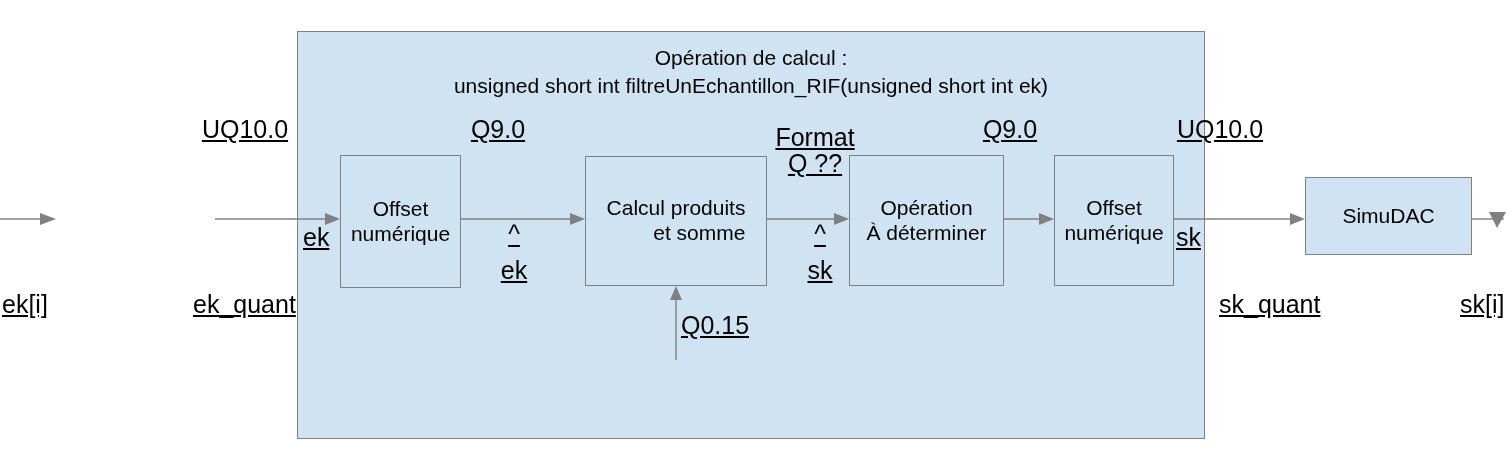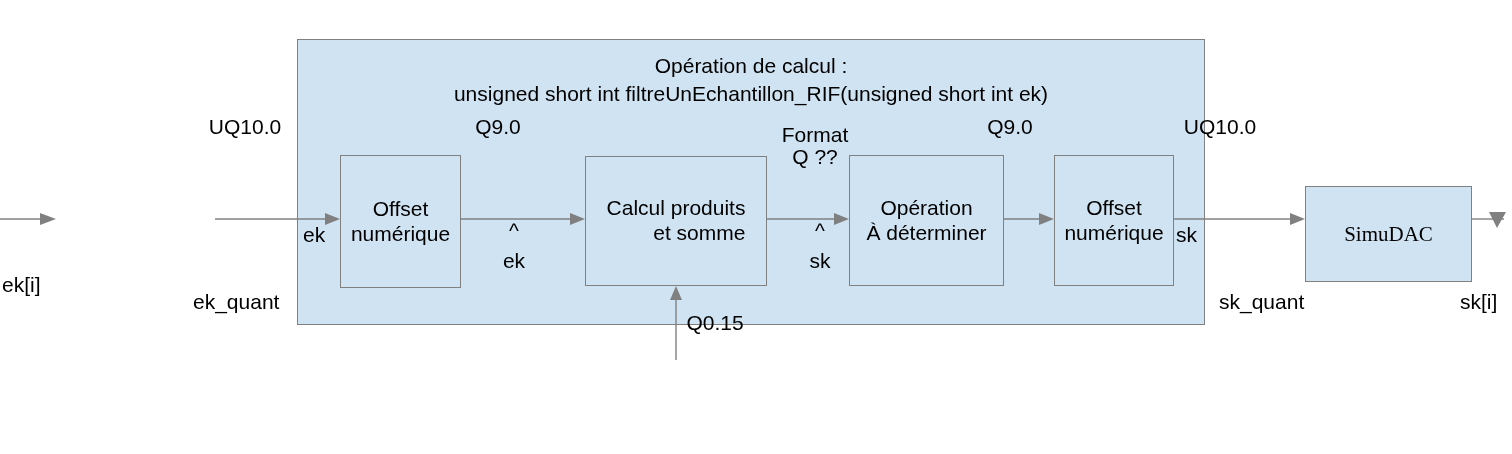--- a/index.html
+++ b/index.html
@@ -43,24 +43,25 @@
     right: 0;
     top: 12px;
     text-align: center;
     font-size: 21px;
     line-height: 1.35;
     color: #000000;
     white-space: pre-line;
   }
   .lbl {
     position: absolute;
-    font-size: 21px;
+    font-size: 25px;
     line-height: 1.18;
     color: #000000;
     white-space: pre-line;
+    text-decoration: underline;
   }
   .lbl.center {
     text-align: center;
   }
   svg.wires {
     position: absolute;
     left: 0;
     top: 0;
     width: 1512px;
     height: 454px;
@@ -74,21 +75,21 @@
   }
   .arrowhead {
     fill: #808080;
   }
 </style>
 </head>
 <body>
 
 <div id="canvas">
 
-  <div class="container-block" style="left:297px; top:31px; width:908px; height:286px;margin-top:8px;">
+  <div class="container-block" style="left:297px; top:31px; width:908px; height:408px;">
     <div class="container-title">Opération de calcul :
 unsigned short int filtreUnEchantillon_RIF(unsigned short int ek)</div>
   </div>
 
   <svg class="wires">
 
     <line class="wire" x1="0" y1="219" x2="40" y2="219"></line>
     <polygon class="arrowhead" points="40,213 56,219 40,225"></polygon>
 
     <line class="wire" x1="215" y1="219" x2="325" y2="219"></line>
@@ -120,36 +121,36 @@
   <div class="block" style="left:585px; top:156px; width:182px; height:130px;text-align:right;">Calcul produits
 et somme</div>
 
   <div class="block" style="left:849px; top:155px; width:155px; height:131px;">Opération
 À déterminer</div>
 
   <div class="block" style="left:1054px; top:155px; width:120px; height:131px;">Offset
 numérique</div>
 
 
-  <div class="block" style="left:1305px; top:186px; width:167px; height:96px;font-family:Liberation Serif, serif;">SimuDAC</div>
+  <div class="block" style="left:1305px; top:177px; width:167px; height:78px;">SimuDAC</div>
 
   <div class="lbl center" style="left:190px; top:115px; width:110px;">UQ10.0</div>
 
   <div class="lbl center" style="left:453px; top:115px; width:90px;">Q9.0</div>
 
   <div class="lbl center" style="left:765px; top:124px; width:100px; line-height:1.05;">Format
 Q ??</div>
 
   <div class="lbl center" style="left:965px; top:115px; width:90px;">Q9.0</div>
 
   <div class="lbl center" style="left:1165px; top:115px; width:110px;">UQ10.0</div>
 
   <div class="lbl center" style="left:655px; top:311px; width:120px;">Q0.15</div>
 
-  <div class="lbl" style="left:2px; top:273px;text-align:center;">ek[i]</div>
+  <div class="lbl" style="left:2px; top:290px;text-align:center;">ek[i]</div>
 
   <div class="lbl" style="left:193px; top:290px;">ek_quant</div>
 
   <div class="lbl" style="left:303px; top:223px;">ek</div>
 
   <div class="lbl center" style="left:476px; top:216px; width:76px; line-height:1.45;">^
 ek</div>
 
   <div class="lbl center" style="left:782px; top:216px; width:76px; line-height:1.45;">^
 sk</div>

